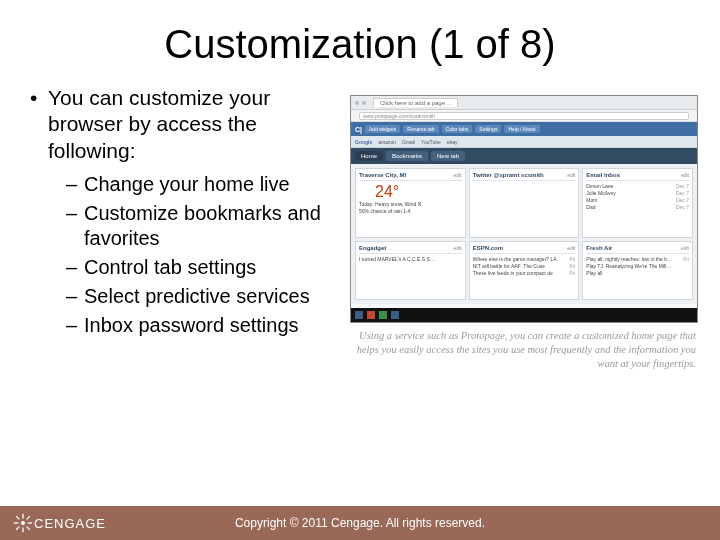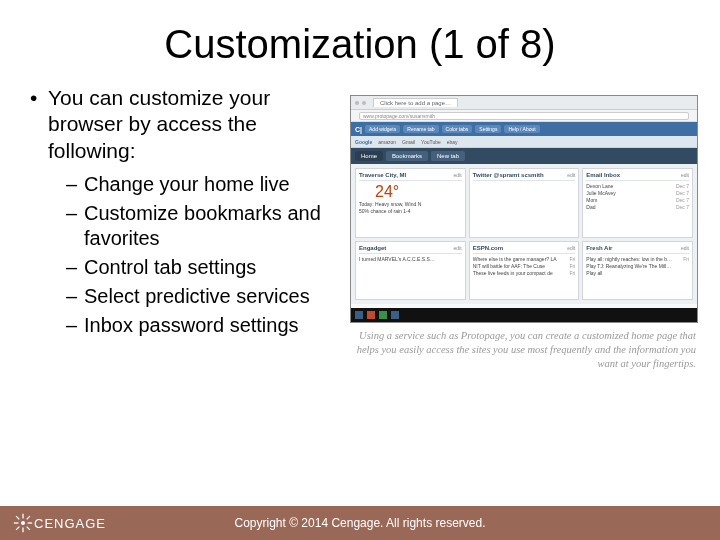--- a/index.html
+++ b/index.html
@@ -174,21 +174,21 @@
           <div class="ss-ticon b"></div>
           <div class="ss-ticon c"></div>
           <div class="ss-ticon"></div>
         </div>
       </div>
       <div class="caption">Using a service such as Protopage, you can create a customized home page that helps you easily access the sites you use most frequently and the information you want at your fingertips.</div>
     </div>
   </div>
 
   <div class="footer">
-    <div class="footer-copy">Copyright © 2014 Cengage. All rights reserved.</div>
+    <div class="footer-copy">Copyright © 2011 Cengage. All rights reserved.</div>
     <div class="footer-logo">
       <svg viewBox="0 0 24 24">
         <g stroke="#fff" stroke-width="1.4" fill="none">
           <circle cx="12" cy="12" r="2.2" fill="#fff" stroke="none"></circle>
           <line x1="12" y1="2" x2="12" y2="7"></line>
             <line x1="12" y1="17" x2="12" y2="22"></line>
           <line x1="2" y1="12" x2="7" y2="12"></line>
             <line x1="17" y1="12" x2="22" y2="12"></line>
           <line x1="4.5" y1="4.5" x2="8" y2="8"></line>
             <line x1="16" y1="16" x2="19.5" y2="19.5"></line>

